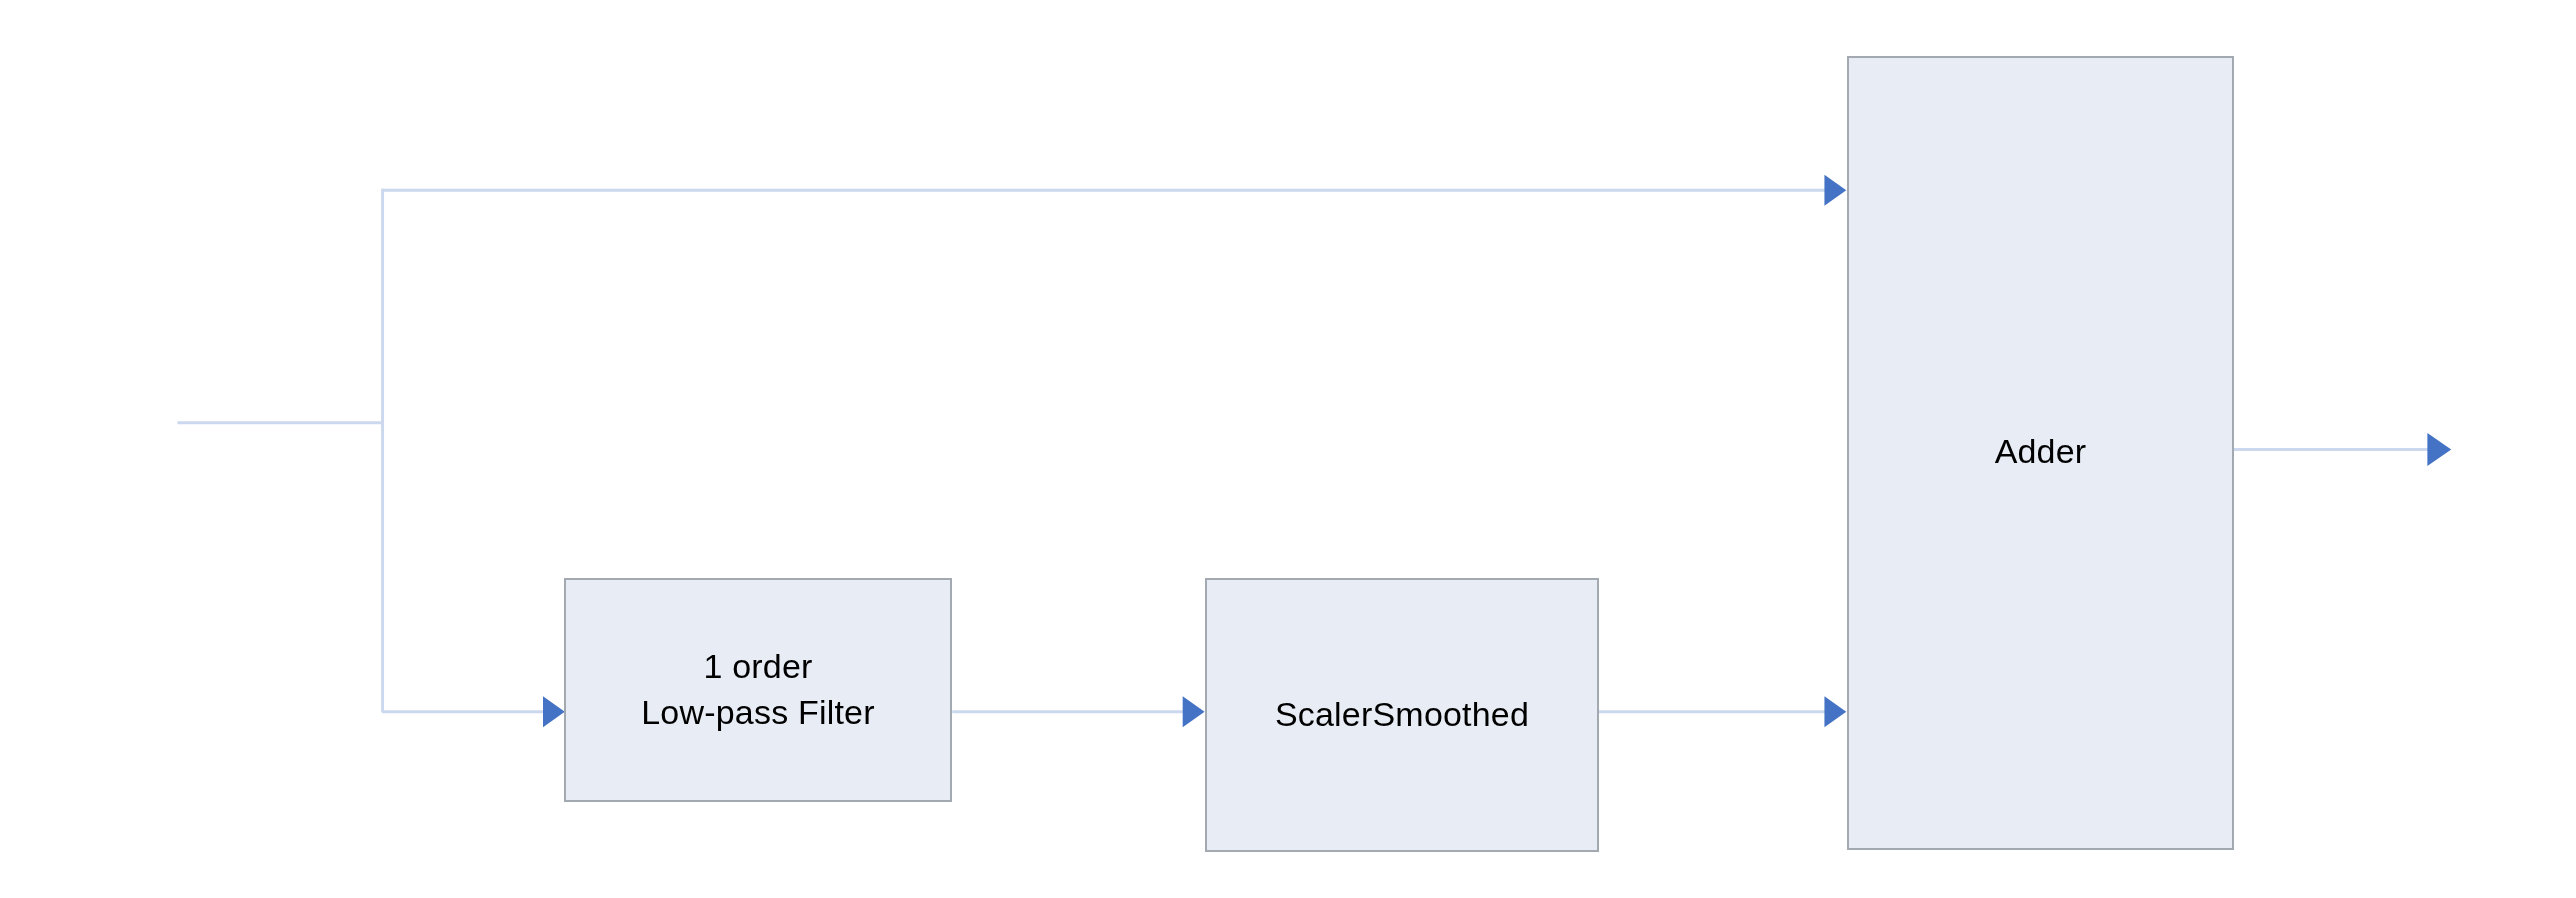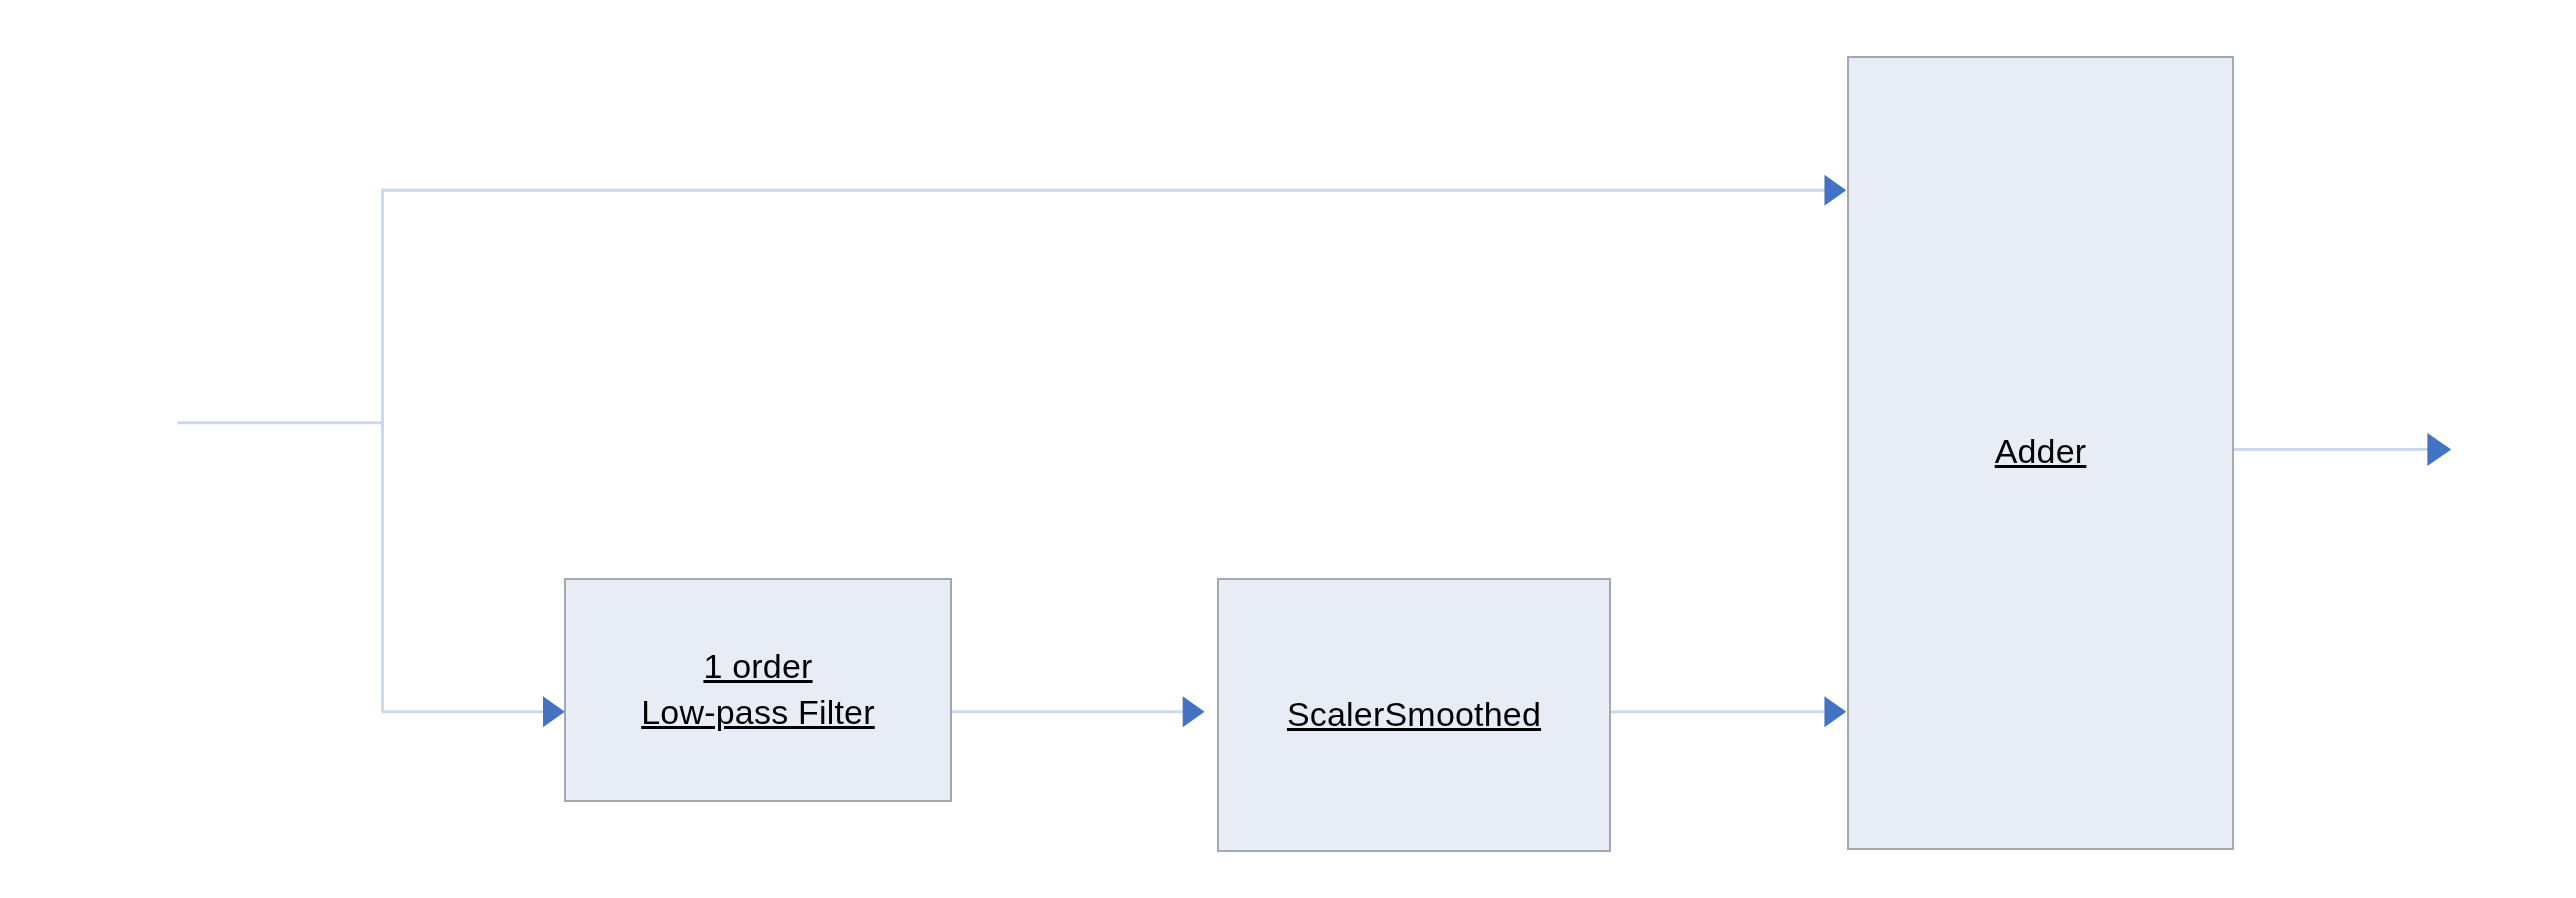--- a/index.html
+++ b/index.html
@@ -36,34 +36,32 @@
     justify-content: center;
     text-align: center;
   }
   .node-label {
     color: #000000;
     font-size: 34px;
     line-height: 1.34;
     font-weight: 400;
     white-space: pre-line;
     letter-spacing: 0.2px;
-    text-decoration: underline;
   }
   #node-lowpass {
     left: 564px;
     top: 578px;
     width: 388px;
     height: 224px;
   }
   #node-scaler {
     left: 1205px;
     top: 578px;
     width: 394px;
     height: 274px;
-    margin-left: 12px;
   }
   #node-adder {
     left: 1847px;
     top: 56px;
     width: 387px;
     height: 794px;
   }
   #node-adder .node-label {
     position: absolute;
     top: 0;

